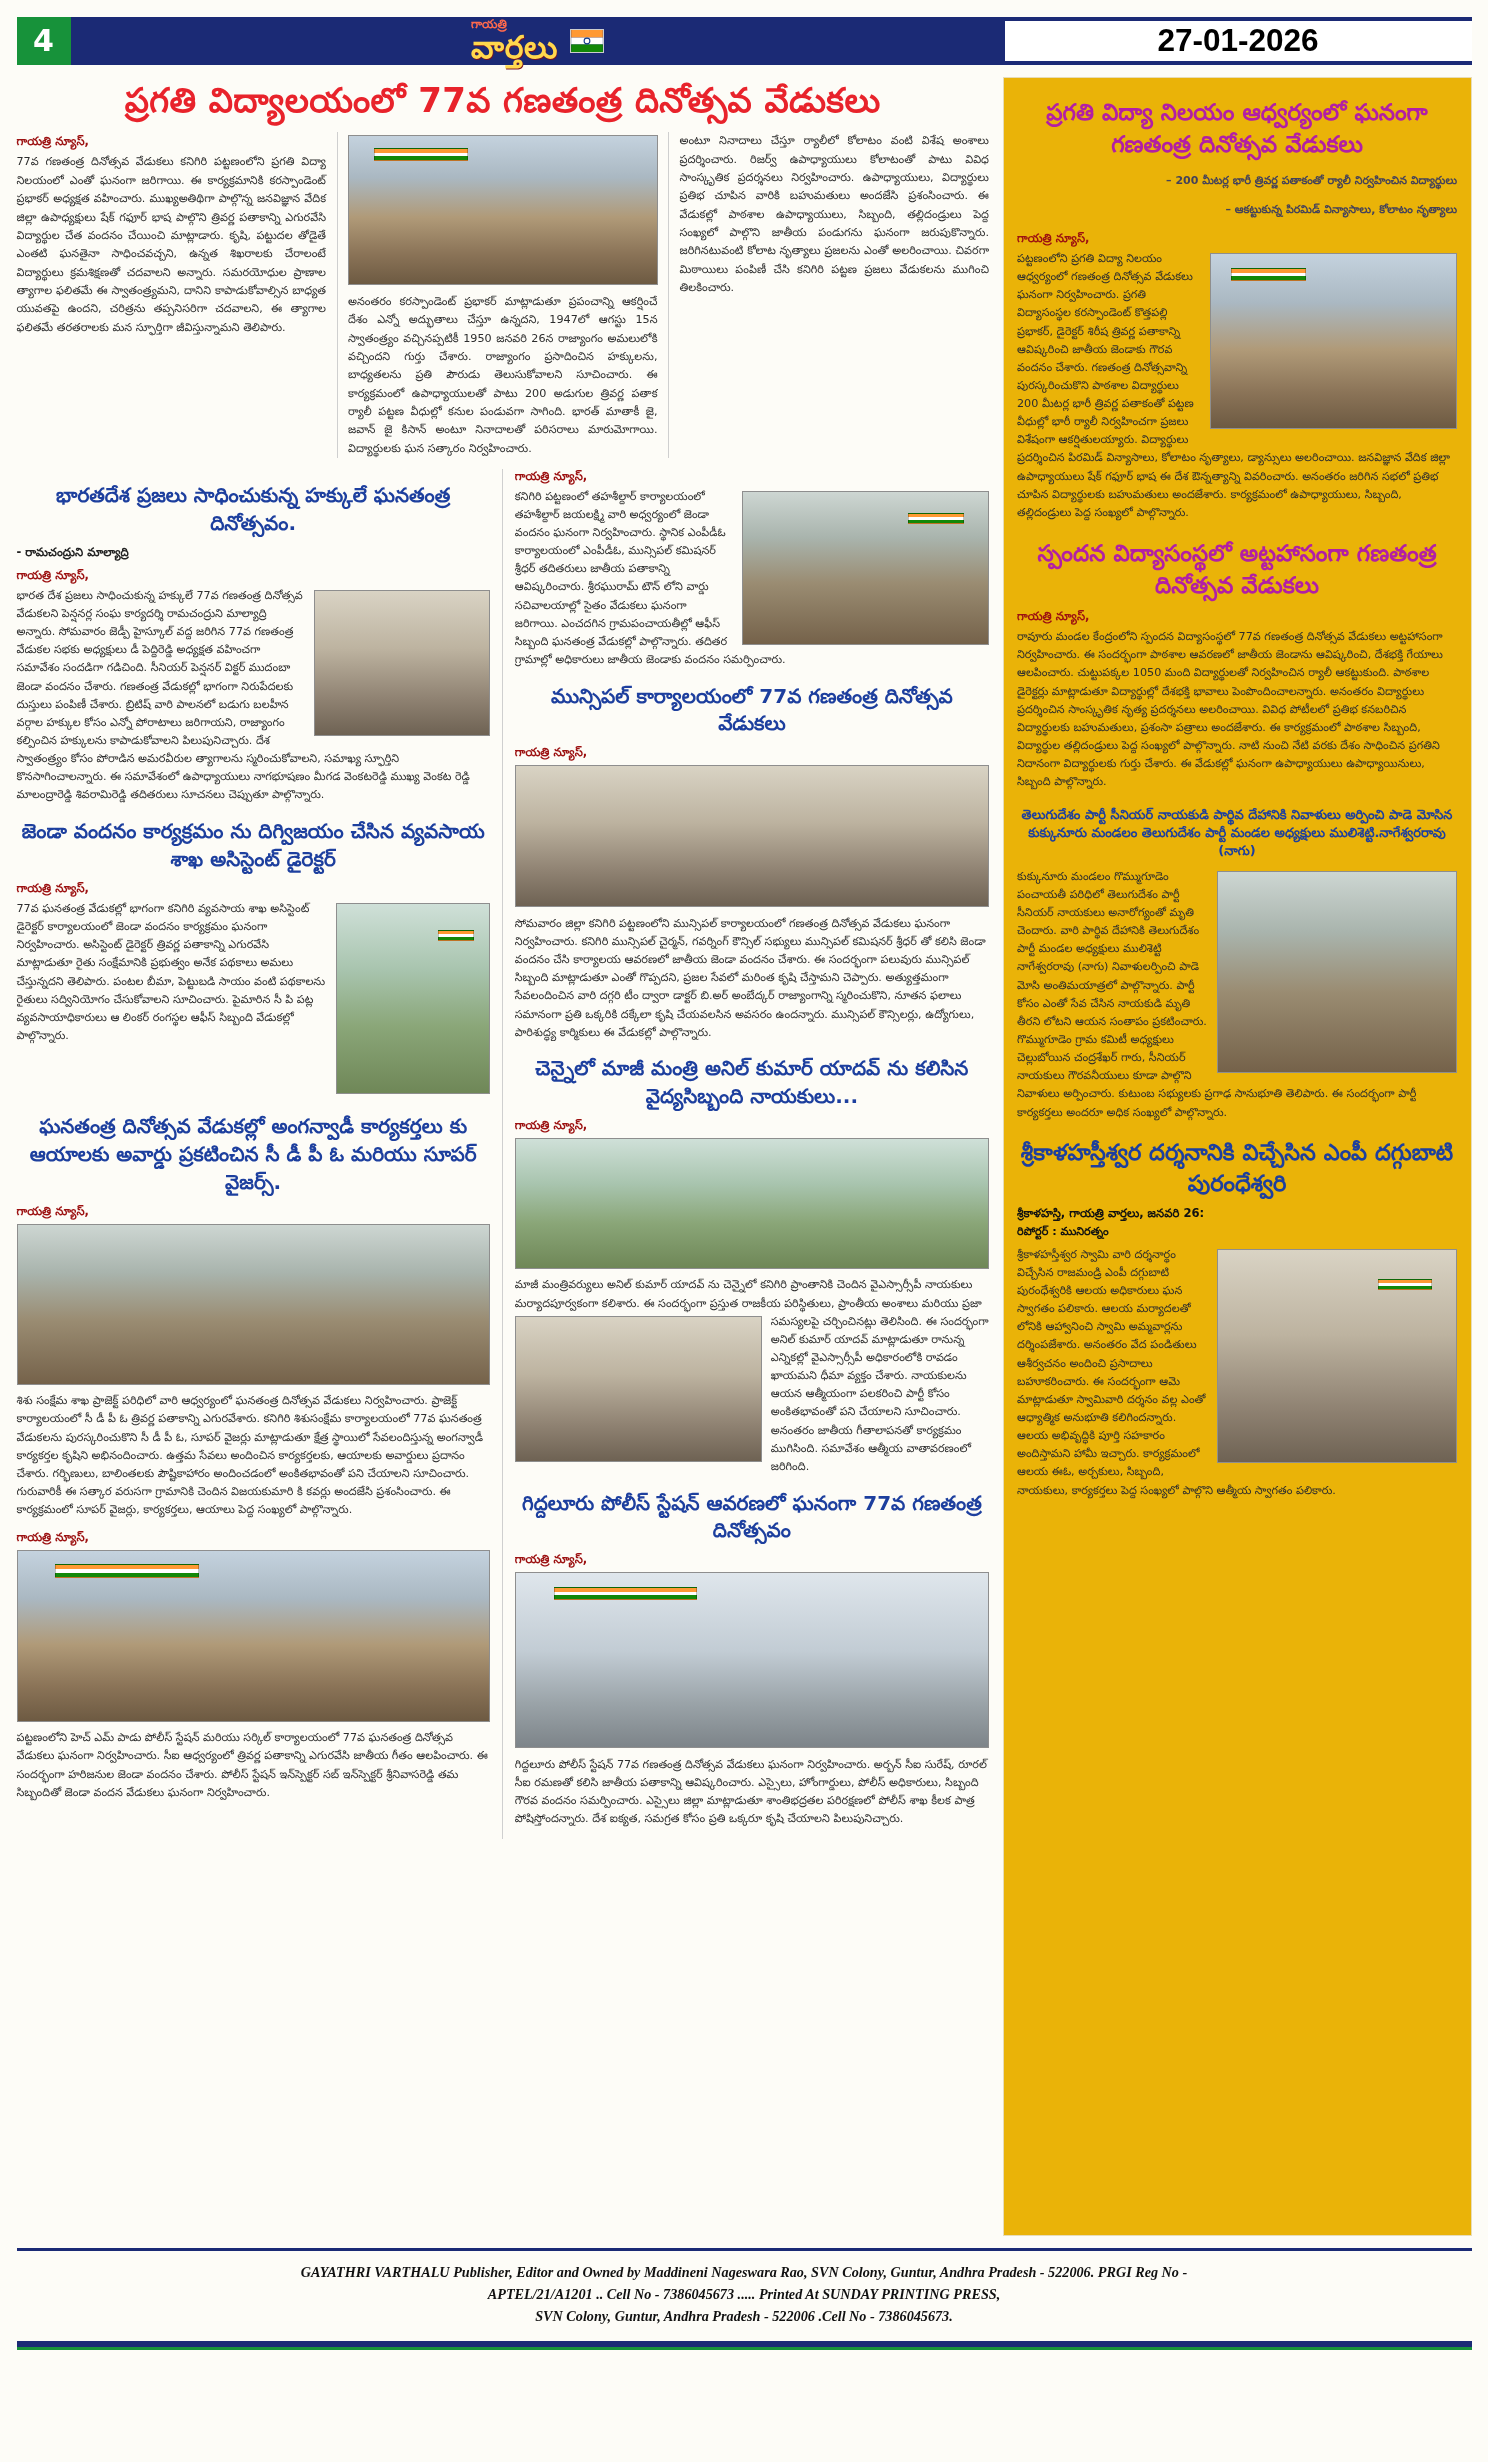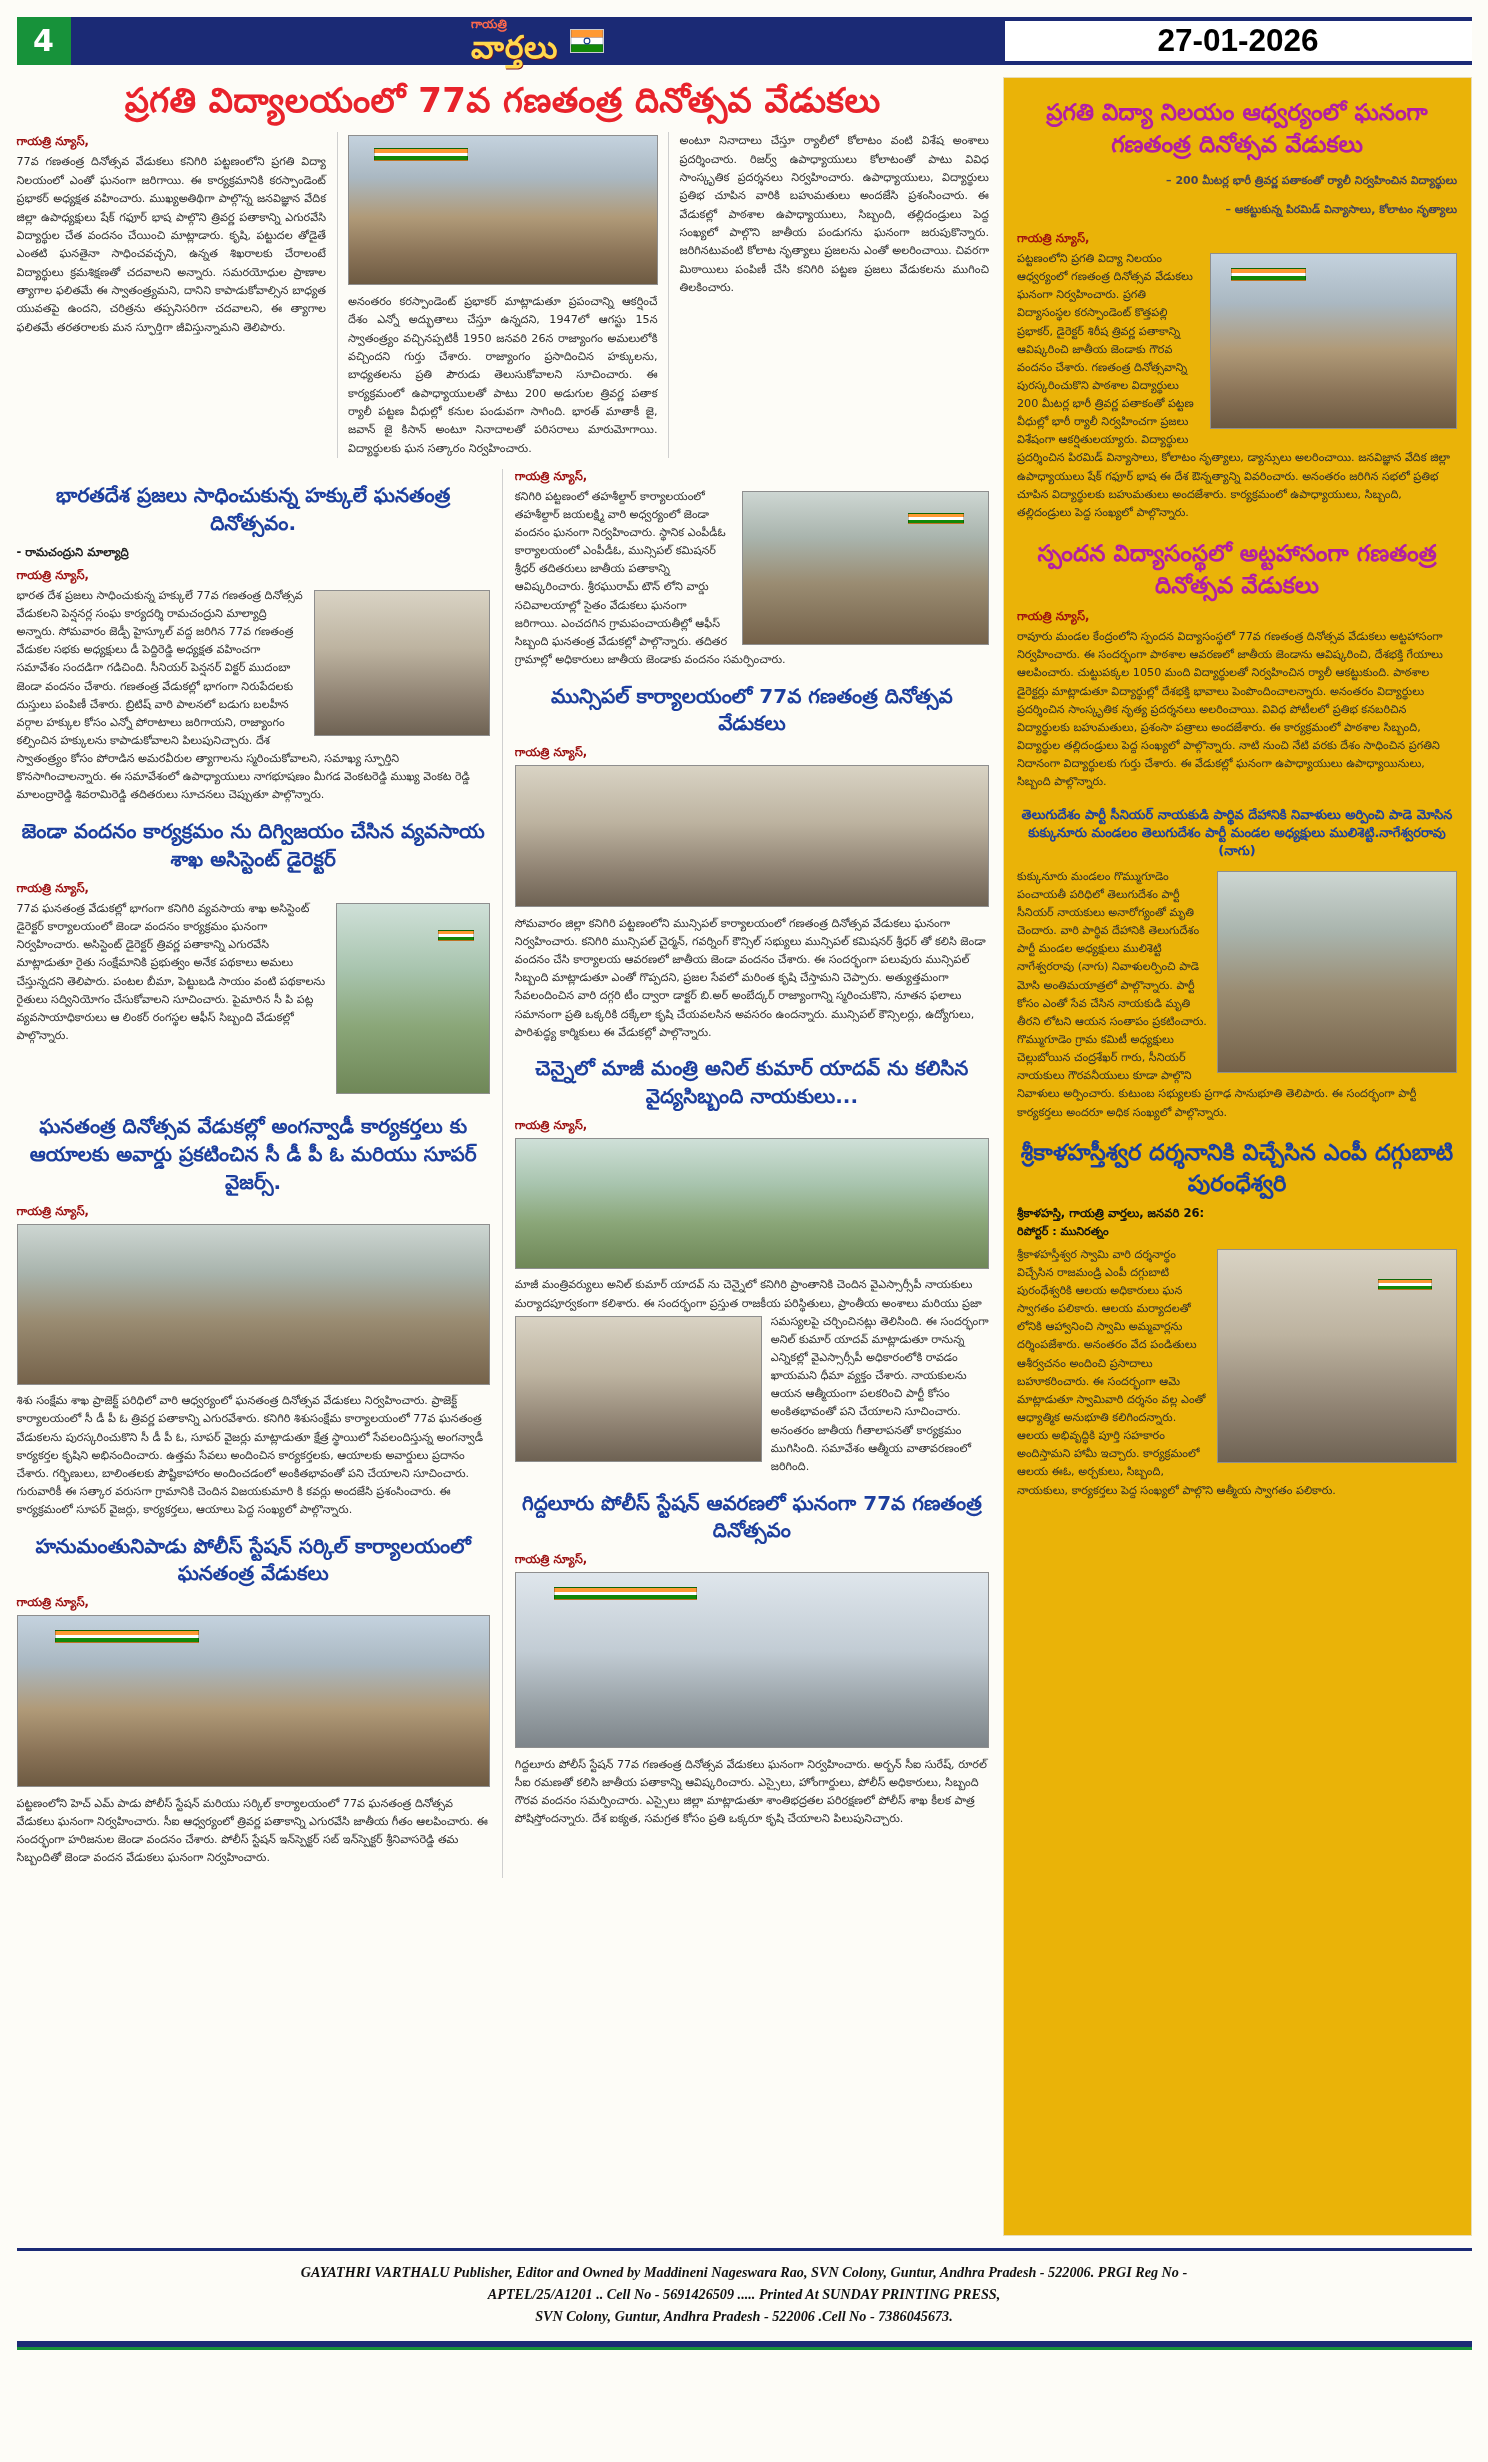--- a/index.html
+++ b/index.html
@@ -165,21 +165,20 @@
           </article>
 
           <article class="art">
             <h2 class="h-blue">ఘనతంత్ర దినోత్సవ వేడుకల్లో అంగన్వాడీ కార్యకర్తలు కు ఆయాలకు అవార్డు ప్రకటించిన సీ డీ పీ ఓ మరియు సూపర్ వైజర్స్.</h2>
             <p class="kicker">గాయత్రి న్యూస్,</p>
             <div class="photo full ph-crowd" style="height:161px"></div>
             <span class="body">శిశు సంక్షేమ శాఖ ప్రాజెక్ట్ పరిధిలో వారి ఆధ్వర్యంలో ఘనతంత్ర దినోత్సవ వేడుకలు నిర్వహించారు. ప్రాజెక్ట్ కార్యాలయంలో సీ డీ పీ ఓ త్రివర్ణ పతాకాన్ని ఎగురవేశారు. కనిగిరి శిశుసంక్షేమ కార్యాలయంలో 77వ ఘనతంత్ర వేడుకలను పురస్కరించుకొని సీ డీ పీ ఓ, సూపర్ వైజర్లు మాట్లాడుతూ క్షేత్ర స్థాయిలో సేవలందిస్తున్న అంగన్వాడీ కార్యకర్తల కృషిని అభినందించారు. ఉత్తమ సేవలు అందించిన కార్యకర్తలకు, ఆయాలకు అవార్డులు ప్రదానం చేశారు. గర్భిణులు, బాలింతలకు పౌష్టికాహారం అందించడంలో అంకితభావంతో పని చేయాలని సూచించారు. గురువారికీ ఈ సత్కార వరుసగా గ్రామానికి చెందిన విజయకుమారి కి కవర్లు అందజేసి ప్రశంసించారు. ఈ కార్యక్రమంలో సూపర్ వైజర్లు, కార్యకర్తలు, ఆయాలు పెద్ద సంఖ్యలో పాల్గొన్నారు.</span>
           </article>
 
           <article class="art">
-            <h2 class="h-blue">హనుమంతునిపాడు పోలీస్ స్టేషన్ సర్కిల్ కార్యాలయంలో ఘనతంత్ర వేడుకలు</h2>
             <p class="kicker">గాయత్రి న్యూస్,</p>
             <div class="photo full ph-street tric" style="height:172px"></div>
             <span class="body">పట్టణంలోని హెచ్ ఎమ్ పాడు పోలీస్ స్టేషన్ మరియు సర్కిల్ కార్యాలయంలో 77వ ఘనతంత్ర దినోత్సవ వేడుకలు ఘనంగా నిర్వహించారు. సీఐ ఆధ్వర్యంలో త్రివర్ణ పతాకాన్ని ఎగురవేసి జాతీయ గీతం ఆలపించారు. ఈ సందర్భంగా హరిజనుల జెండా వందనం చేశారు. పోలీస్ స్టేషన్ ఇన్‌స్పెక్టర్ సబ్ ఇన్‌స్పెక్టర్ శ్రీనివాసరెడ్డి తమ సిబ్బందితో జెండా వందన వేడుకలు ఘనంగా నిర్వహించారు.</span>
           </article>
 
         </div>
 
         <div class="colM">
 
           <article class="art">
@@ -244,20 +243,20 @@
         <p class="reporter">రిపోర్టర్ : మునిరత్నం</p>
         <div class="photo fr ph-indoor tric2" style="width:240px;height:214px"></div>
         <span class="body">శ్రీకాళహస్తీశ్వర స్వామి వారి దర్శనార్థం విచ్చేసిన రాజమండ్రి ఎంపీ దగ్గుబాటి పురంధేశ్వరికి ఆలయ అధికారులు ఘన స్వాగతం పలికారు. ఆలయ మర్యాదలతో లోనికి ఆహ్వానించి స్వామి అమ్మవార్లను దర్శింపజేశారు. అనంతరం వేద పండితులు ఆశీర్వచనం అందించి ప్రసాదాలు బహూకరించారు. ఈ సందర్భంగా ఆమె మాట్లాడుతూ స్వామివారి దర్శనం వల్ల ఎంతో ఆధ్యాత్మిక అనుభూతి కలిగిందన్నారు. ఆలయ అభివృద్ధికి పూర్తి సహకారం అందిస్తామని హామీ ఇచ్చారు. కార్యక్రమంలో ఆలయ ఈఓ, అర్చకులు, సిబ్బంది, నాయకులు, కార్యకర్తలు పెద్ద సంఖ్యలో పాల్గొని ఆత్మీయ స్వాగతం పలికారు.</span>
       </article>
 
     </aside>
   </div>
 
   <div class="footer">
     <div>GAYATHRI VARTHALU Publisher, Editor and Owned by Maddineni Nageswara Rao, SVN Colony, Guntur, Andhra Pradesh - 522006. PRGI Reg No -</div>
-    <div>APTEL/25/A1201 .. Cell No - 5691426509 ..... Printed At SUNDAY PRINTING PRESS,</div>
+    <div>APTEL/21/A1201 .. Cell No - 7386045673 ..... Printed At SUNDAY PRINTING PRESS,</div>
     <div>SVN Colony, Guntur, Andhra Pradesh - 522006 .Cell No - 7386045673.</div>
   </div>
   <div class="bar-navy"></div>
   <div class="bar-green"></div>
 
 </div>
 
 
 </body></html>

